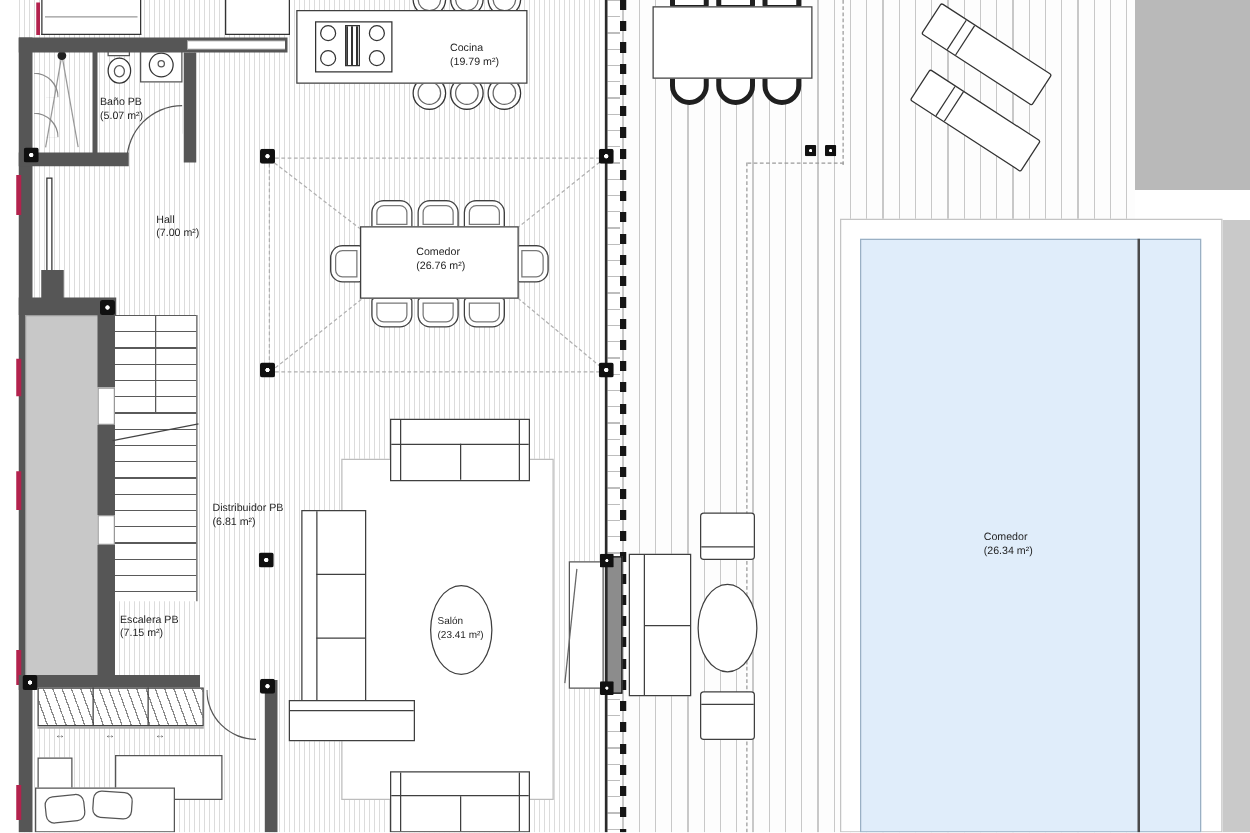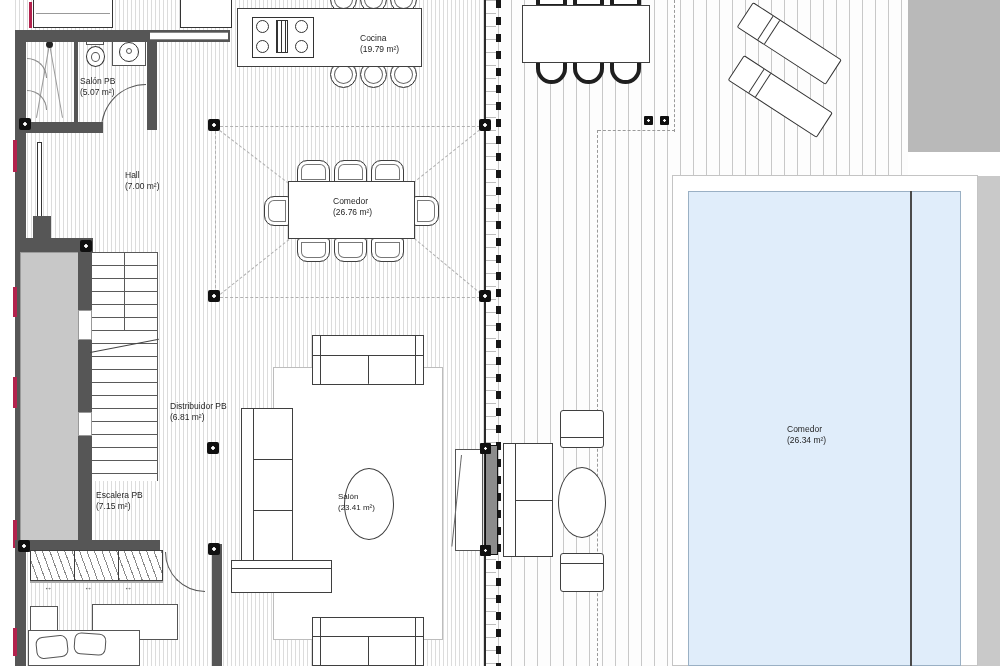--- a/index.html
+++ b/index.html
@@ -204,21 +204,21 @@
   <div class="a colm" style="left:80px;top:240px"></div>
   <div class="a colm" style="left:208px;top:119px"></div>
   <div class="a colm" style="left:479px;top:119px"></div>
   <div class="a colm" style="left:208px;top:290px"></div>
   <div class="a colm" style="left:479px;top:290px"></div>
   <div class="a colm" style="left:207px;top:442px"></div>
   <div class="a colm" style="left:18px;top:540px"></div>
   <div class="a colm" style="left:208px;top:543px"></div>
 
   <div class="a lbl" style="left:80px;top:76px">
-    <span>Salón PB</span>
+    <span>Baño PB</span>
     <span>(5.07 m²)</span>
   </div>
   <div class="a lbl" style="left:125px;top:170px">
     <span>Hall</span>
     <span>(7.00 m²)</span>
   </div>
   <div class="a lbl" style="left:360px;top:33px">
     <span>Cocina</span>
     <span>(19.79 m²)</span>
   </div>
@@ -227,21 +227,21 @@
     <span>(26.76 m²)</span>
   </div>
   <div class="a lbl" style="left:170px;top:401px">
     <span>Distribuidor PB</span>
     <span>(6.81 m²)</span>
   </div>
   <div class="a lbl" style="left:96px;top:490px">
     <span>Escalera PB</span>
     <span>(7.15 m²)</span>
   </div>
-  <div class="a lbl" style="left:338px;top:491px;font-size:8px">
+  <div class="a lbl" style="left:350px;top:491px;font-size:8px">
     <span>Salón</span>
     <span>(23.41 m²)</span>
   </div>
   <div class="a lbl" style="left:787px;top:424px">
     <span>Comedor</span>
     <span>(26.34 m²)</span>
   </div>
 
 </div>
 

